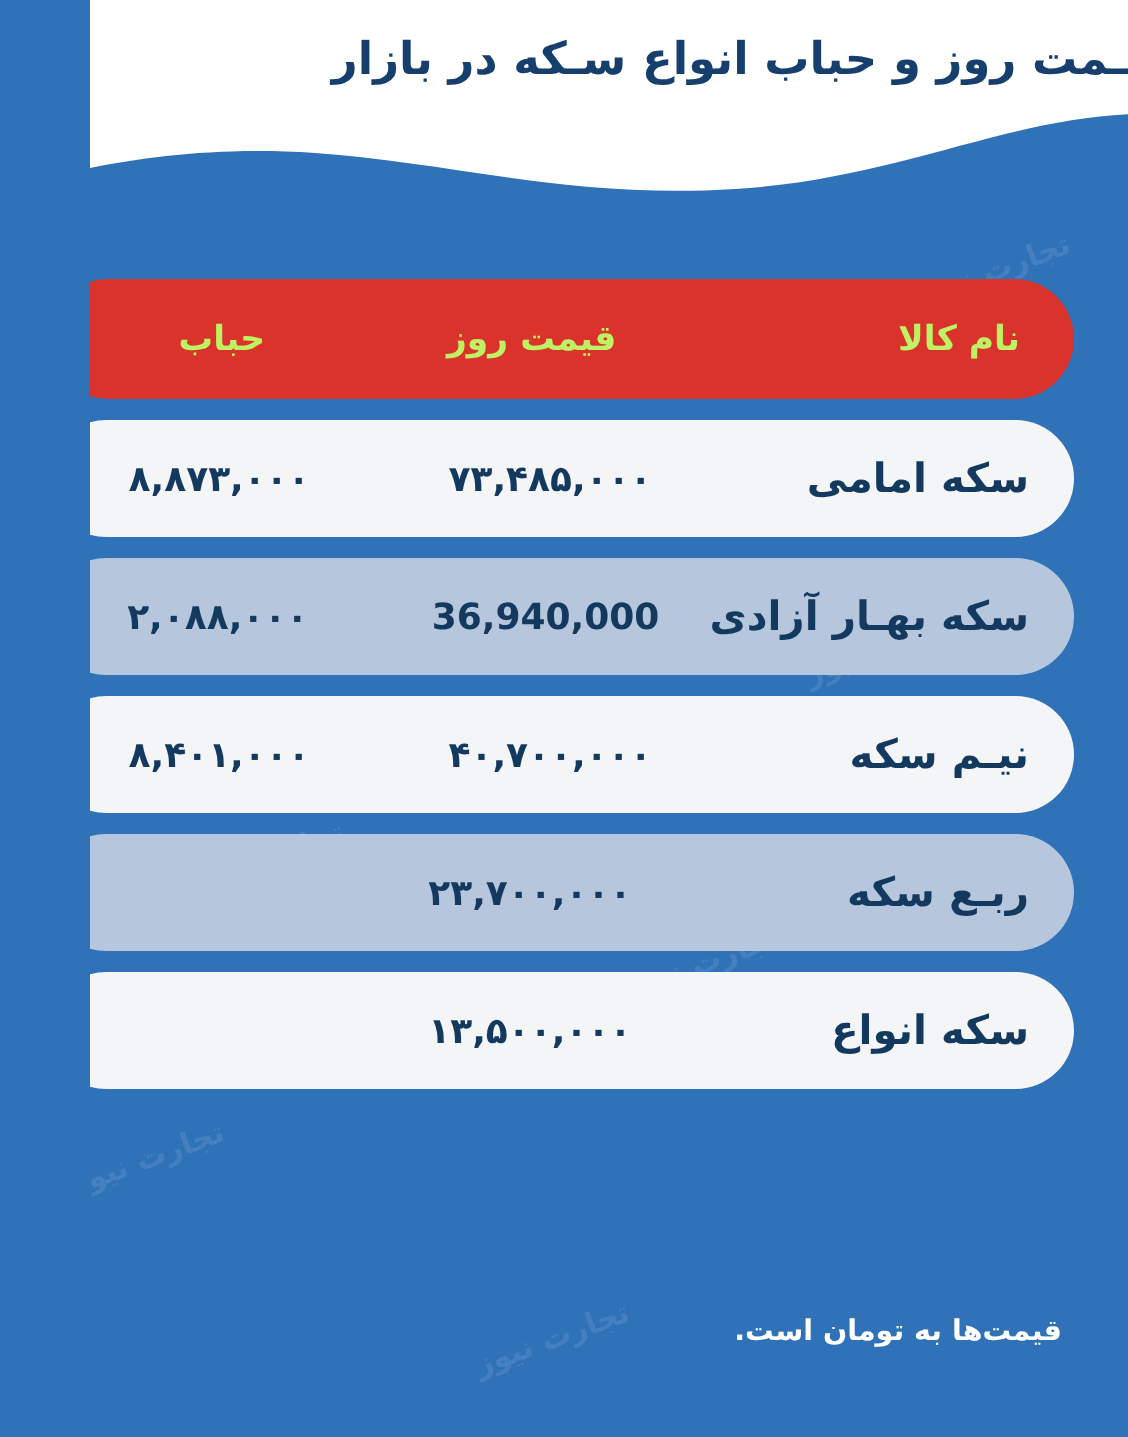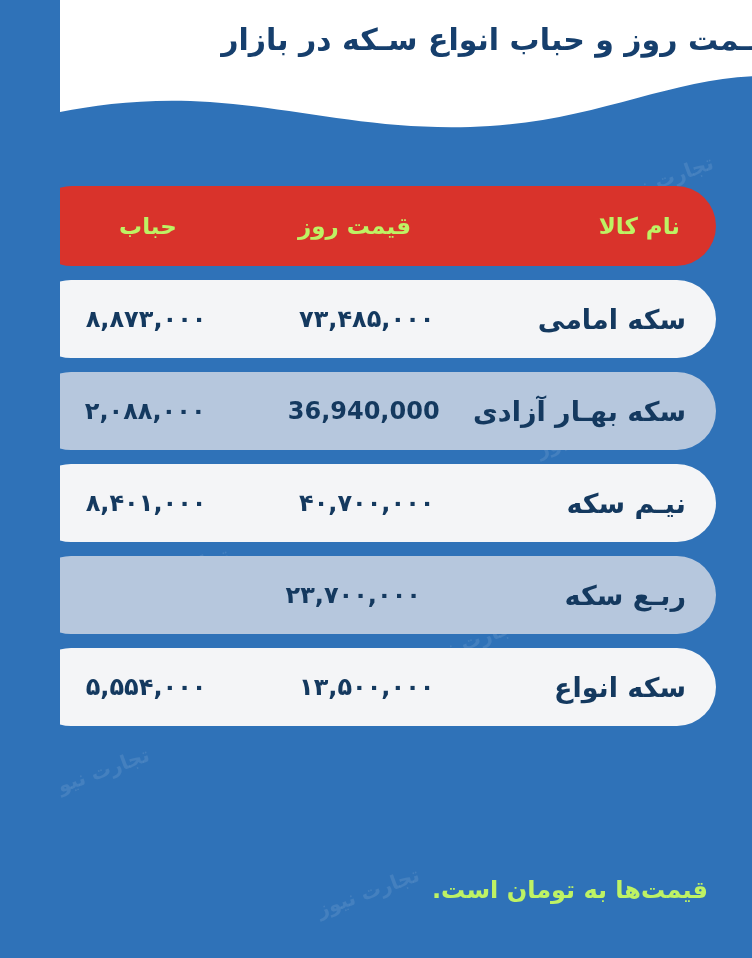--- a/index.html
+++ b/index.html
@@ -144,22 +144,22 @@
     font-size: 24px;
     font-weight: bold;
   }
   .data-row .c-bubble { padding-right: 18px; }
 
   
   .footer {
     position: absolute;
     right: 44px;
     top: 876px;
-    color: #bef264;
-    font-size: 24px;
+    color: #ffffff;
+    font-size: 19px;
     font-weight: bold;
     direction: rtl;
   }
 </style>
 </head>
 <body>
 
 <div class="page">
 
   <div class="header">
@@ -209,20 +209,19 @@
     </div>
 
     <div class="row blue data-row">
       <div class="cell c-name">ربـع سکه</div>
       <div class="cell c-price">۲۳,۷۰۰,۰۰۰</div>
     </div>
 
     <div class="row light data-row">
       <div class="cell c-name">سکه انواع</div>
       <div class="cell c-price">۱۳,۵۰۰,۰۰۰</div>
-      <div class="cell c-bubble">۵,۵۵۴,۰۰۰</div>
     </div>
 
   </div>
 
   <div class="footer">قیمت‌ها به تومان است.</div>
 
 </div>
 
 </body></html>

